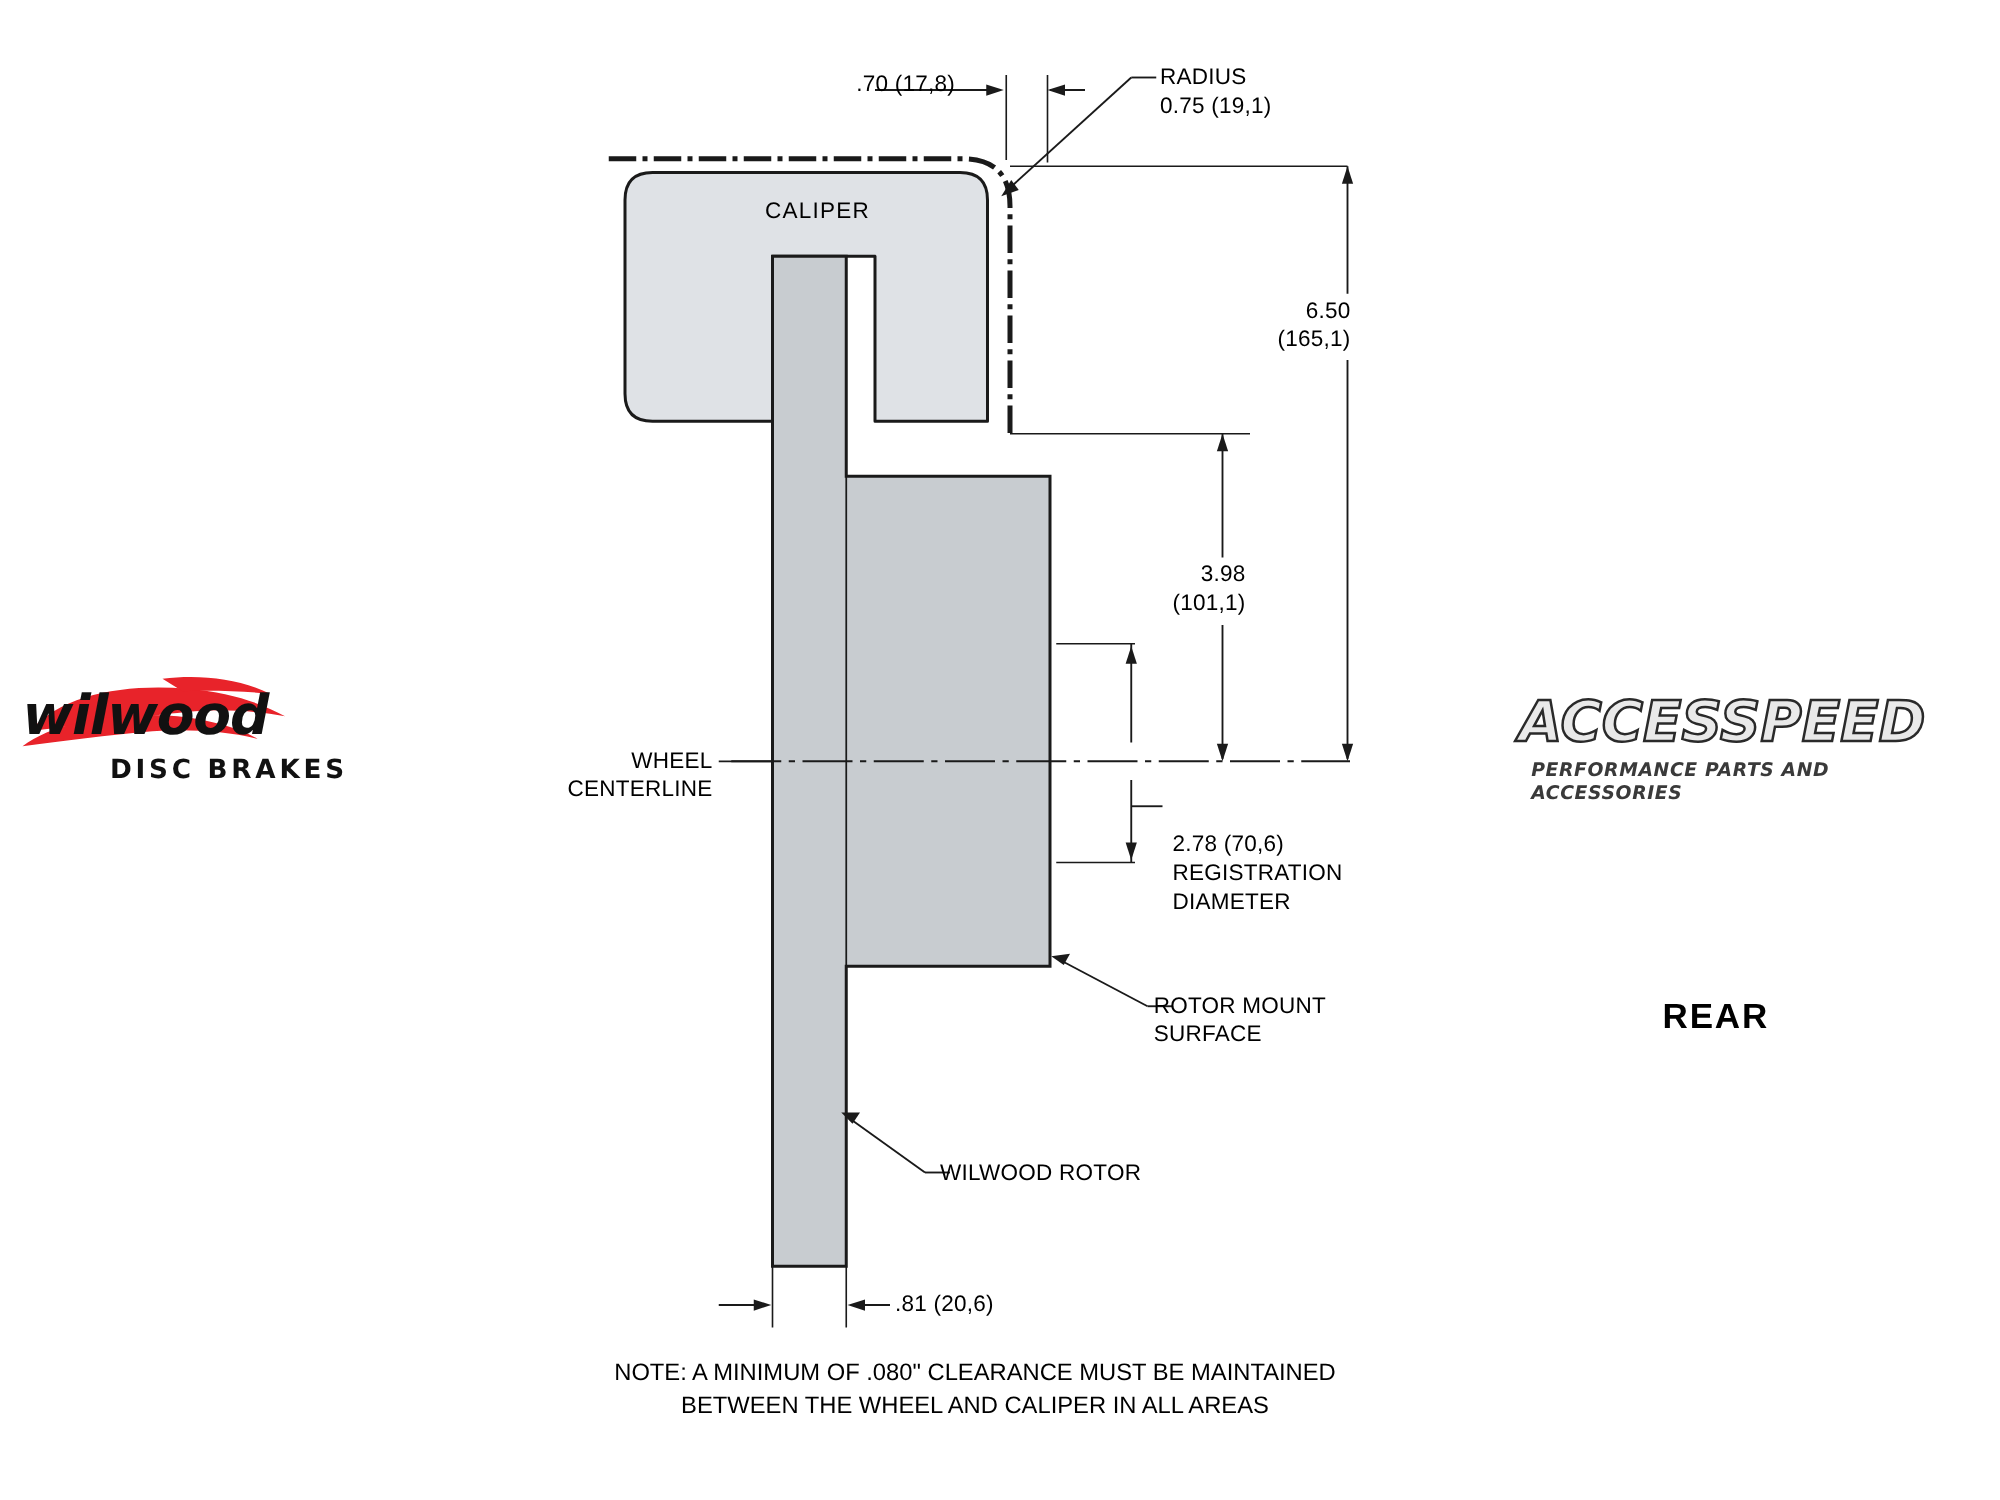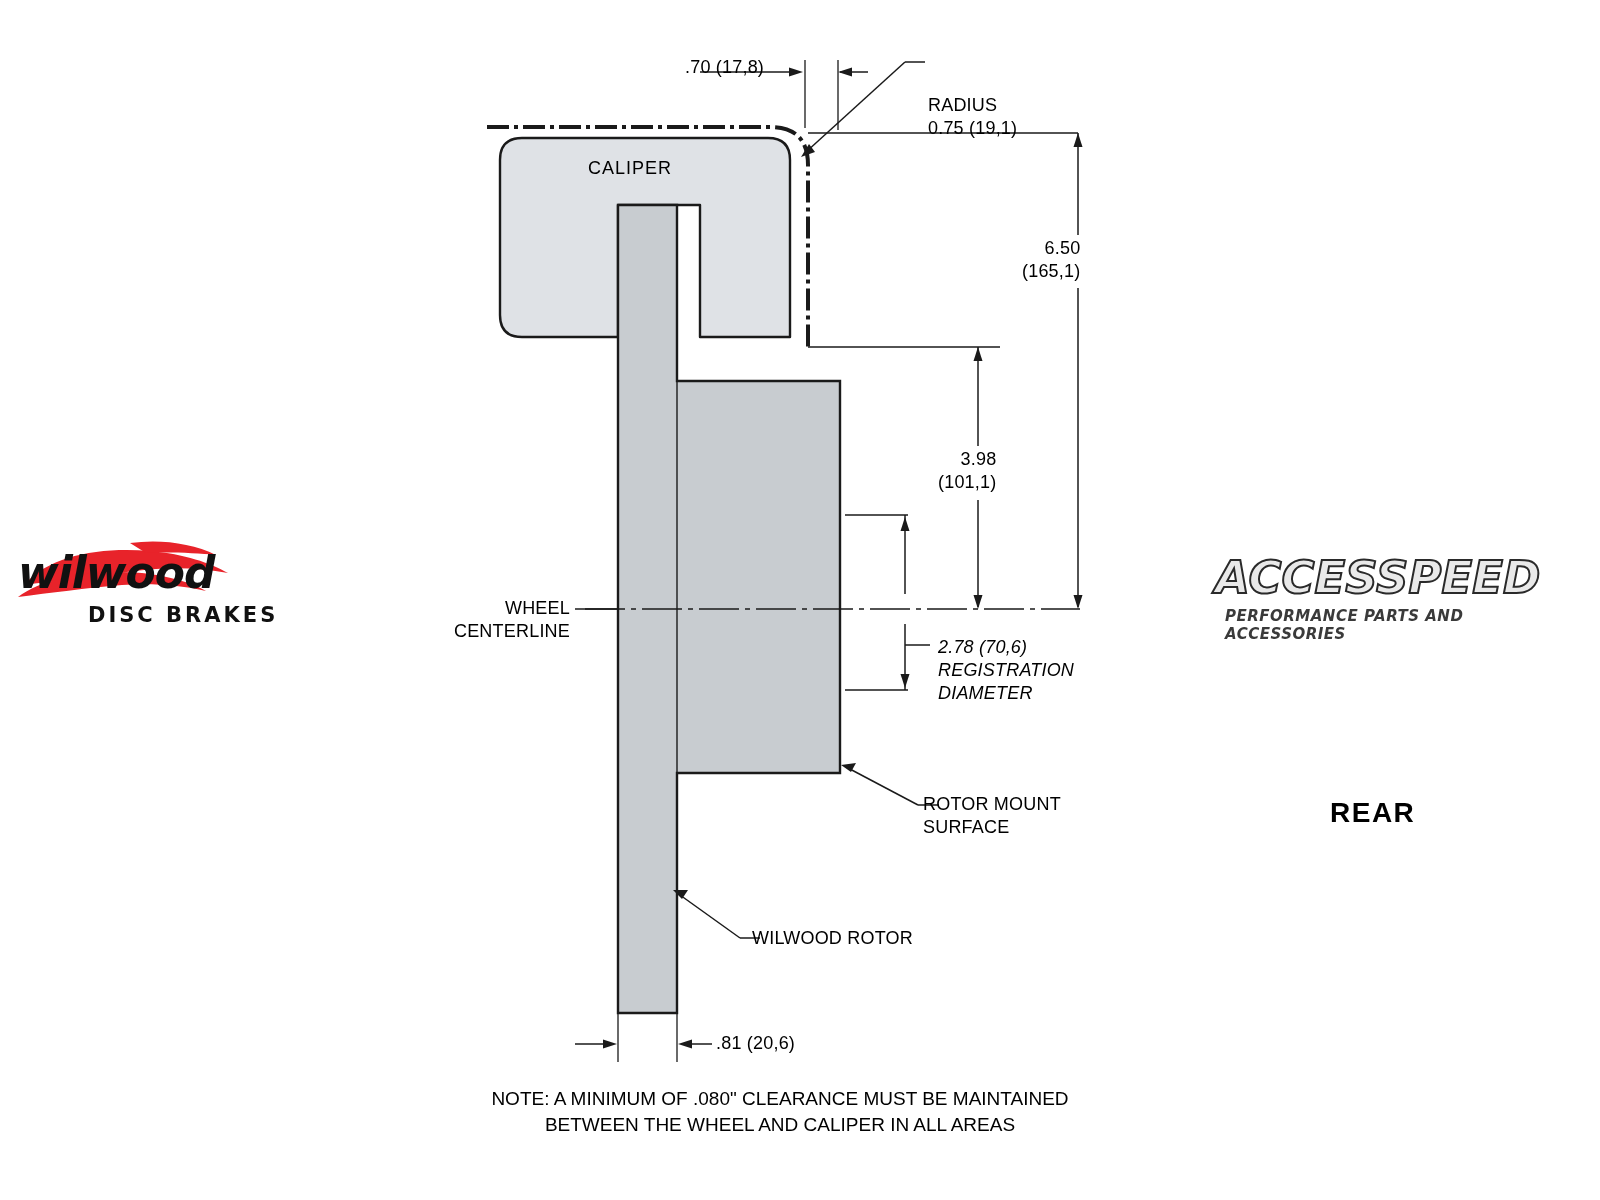--- a/index.html
+++ b/index.html
@@ -211,35 +211,35 @@
       <line x1="677" y1="1013" x2="677" y2="1062" stroke="#1a1a1a" stroke-width="1.3"></line>
       <line x1="575" y1="1044" x2="614" y2="1044" stroke="#1a1a1a" stroke-width="1.5"></line>
       <path d="M 617 1044 L 603 1039.5 L 603 1048.5 Z" fill="#1a1a1a"></path>
       <line x1="681" y1="1044" x2="712" y2="1044" stroke="#1a1a1a" stroke-width="1.5"></line>
       <path d="M 678 1044 L 692 1039.5 L 692 1048.5 Z" fill="#1a1a1a"></path>
     </g>
   </svg>
 
   <div class="lbl" style="left:685px;top:56px;">.70 (17,8)</div>
 
-  <div class="lbl" style="left:928px;top:50px;margin-top:44px;">RADIUS
+  <div class="lbl" style="left:928px;top:50px;">RADIUS
 0.75 (19,1)</div>
 
-  <div class="lbl" style="left:588px;top:157px;letter-spacing:1px;text-align:right;">CALIPER</div>
+  <div class="lbl" style="left:612px;top:157px;letter-spacing:1px;text-align:right;">CALIPER</div>
 
   <div class="lbl center" style="left:1022px;top:237px;">6.50
 (165,1)</div>
 
   <div class="lbl center" style="left:938px;top:448px;">3.98
 (101,1)</div>
 
   <div class="lbl" style="left:452px;top:597px;text-align:right;width:118px;">WHEEL
 CENTERLINE</div>
 
-  <div class="lbl" style="left:938px;top:636px;font-style:italic;">2.78 (70,6)
+  <div class="lbl" style="left:938px;top:664px;">2.78 (70,6)
 REGISTRATION
 DIAMETER</div>
 
   <div class="lbl" style="left:923px;top:793px;">ROTOR MOUNT
 SURFACE</div>
 
   <div class="lbl" style="left:752px;top:927px;">WILWOOD ROTOR</div>
 
   <div class="lbl" style="left:716px;top:1032px;">.81 (20,6)</div>
 

